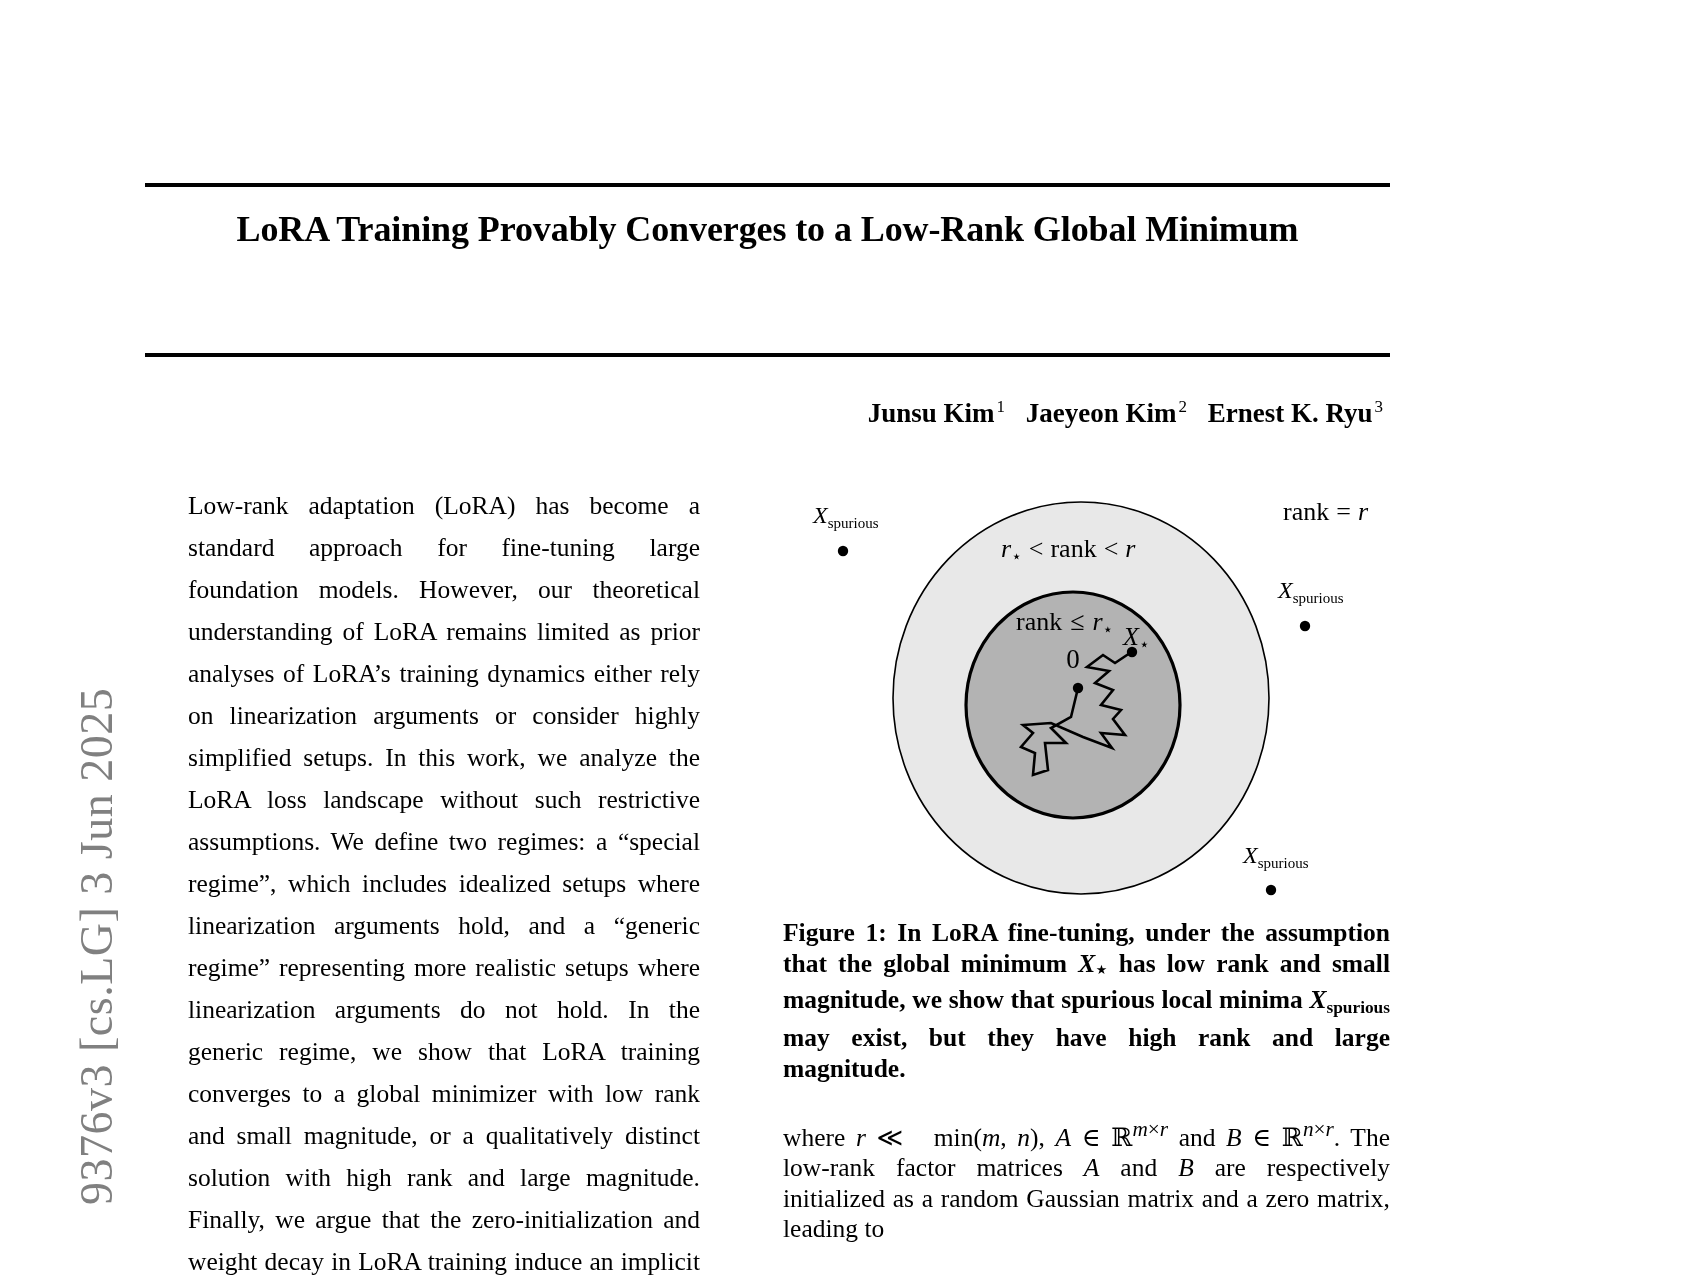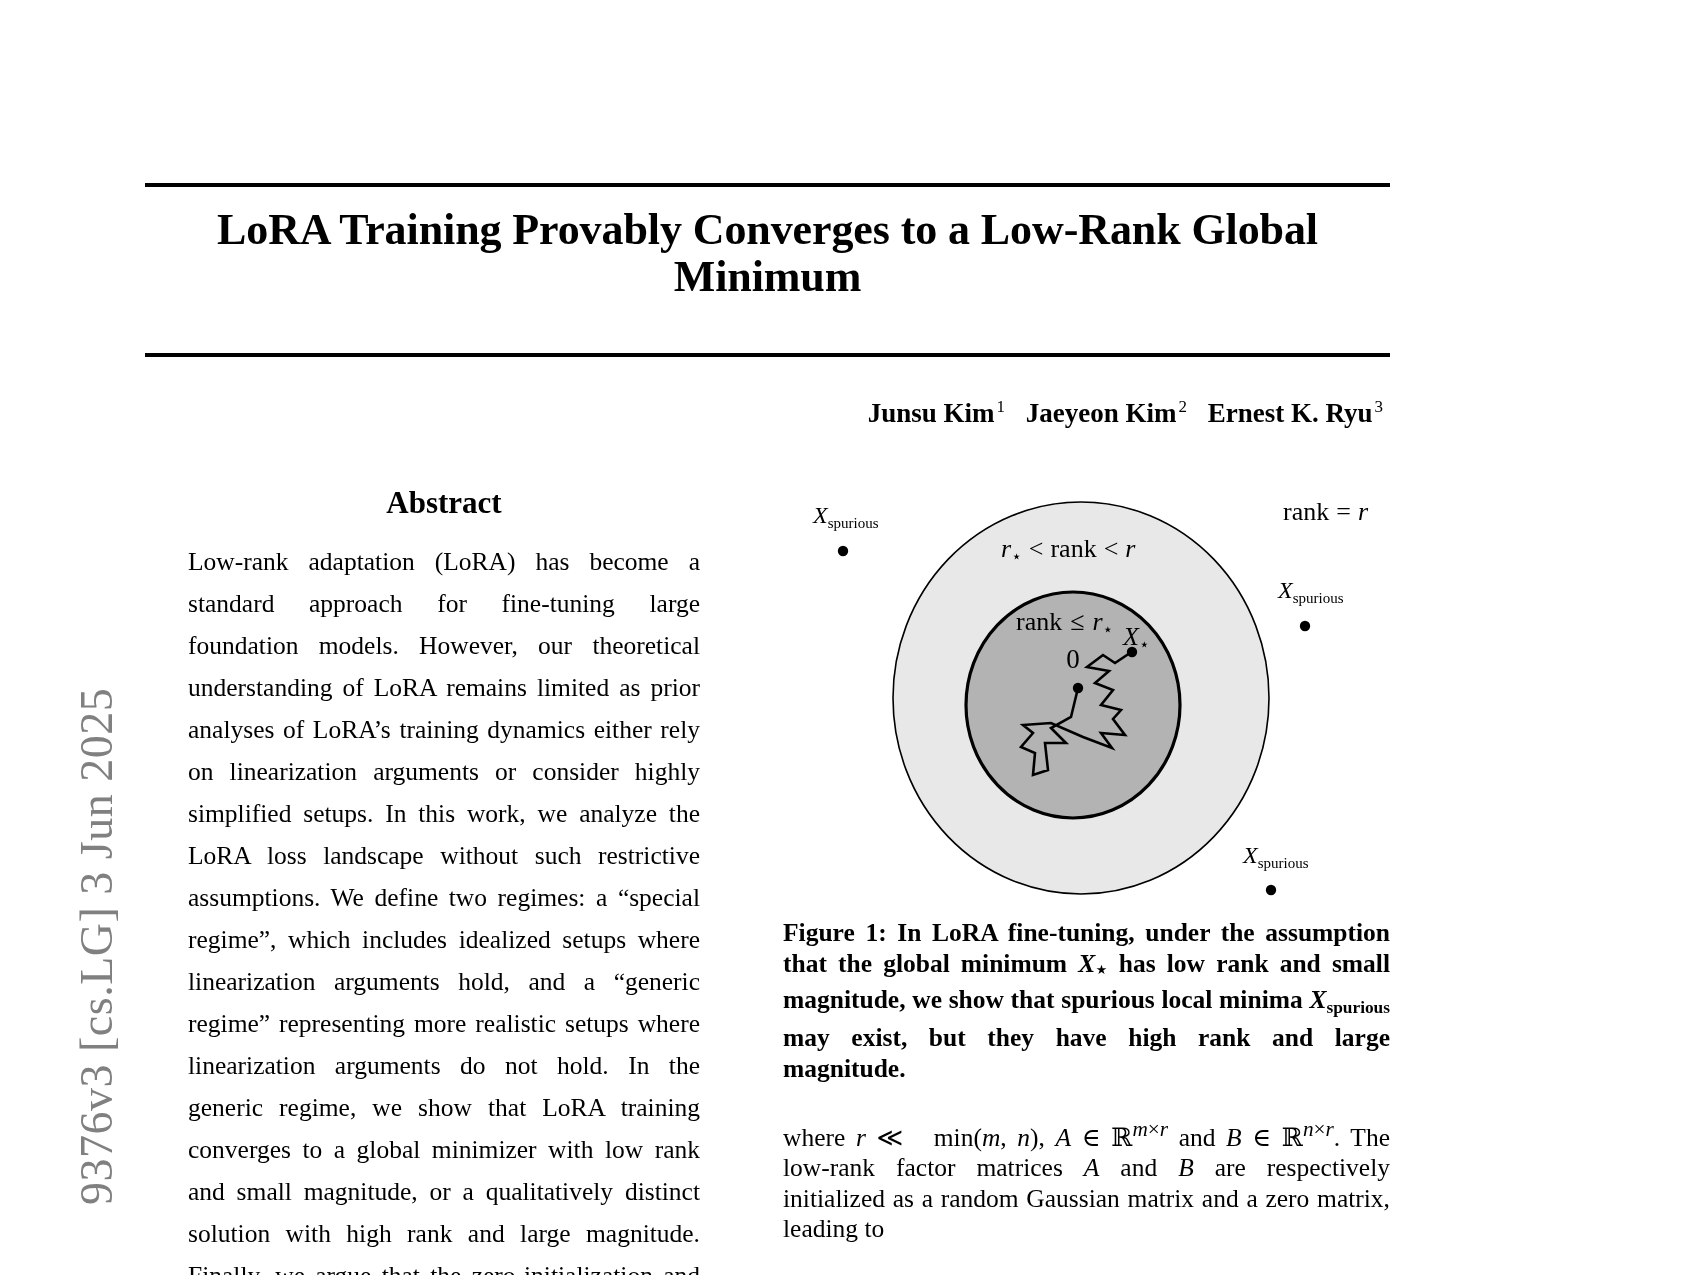--- a/index.html
+++ b/index.html
@@ -52,21 +52,21 @@
   #rule-top { top: 183px; }
   #rule-bottom { top: 353px; }
 
   #title-block {
     position: absolute;
     left: 0;
     top: 206px;
     width: 1245px;
     text-align: center;
     font-weight: bold;
-    font-size: 44px;
+    font-size: 36px;
     line-height: 47px;
     letter-spacing: -0.1px;
   }
   #title-block .tline { display: block; }
 
   #authors {
     position: absolute;
     left: 0;
     top: 397px;
     width: 1245px;
@@ -161,21 +161,20 @@
     <span class="tline">LoRA Training Provably Converges to a Low-Rank Global Minimum</span>
   </div>
 
   <div id="authors">
     <span class="author"><span>Junsu Kim</span><sup>1</sup></span>
     <span class="author"><span>Jaeyeon Kim</span><sup>2</sup></span>
     <span class="author"><span>Ernest K. Ryu</span><sup>3</sup></span>
   </div>
 
   <div id="col-left">
-    <div id="abstract-heading">Abstract</div>
     <div id="abstract-body">Low-rank adaptation (LoRA) has become a standard approach for fine-tuning large foundation models. However, our theoretical understanding of LoRA remains limited as prior analyses of LoRA’s training dynamics either rely on linearization arguments or consider highly simplified setups. In this work, we analyze the LoRA loss landscape without such restrictive assumptions. We define two regimes: a “special regime”, which includes idealized setups where linearization arguments hold, and a “generic regime” representing more realistic setups where linearization arguments do not hold. In the generic regime, we show that LoRA training converges to a global minimizer with low rank and small magnitude, or a qualitatively distinct solution with high rank and large magnitude. Finally, we argue that the zero-initialization and weight decay in LoRA training induce an implicit bias toward the low-rank, small-magnitude region of the parameter space—where global minima lie—thus shedding light on why</div>
   </div>
 
   <div id="col-right">
 
     <div id="figure-area">
       <svg id="figure-svg" width="607" height="425" viewBox="0 0 607 425">
 
         <ellipse cx="298" cy="213" rx="188" ry="196" fill="#e8e8e8" stroke="#000000" stroke-width="1.6"></ellipse>
 

